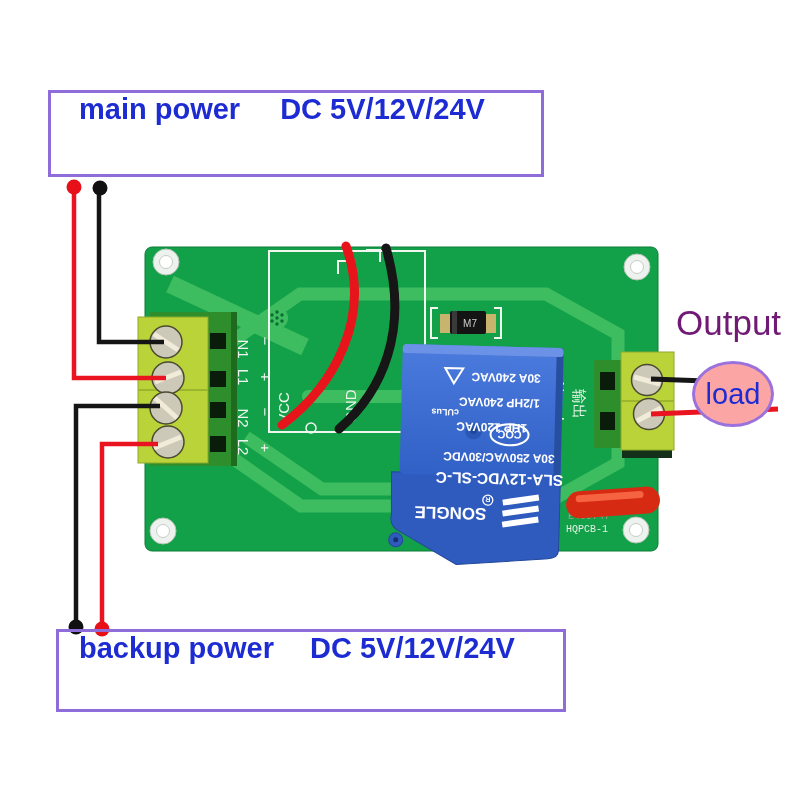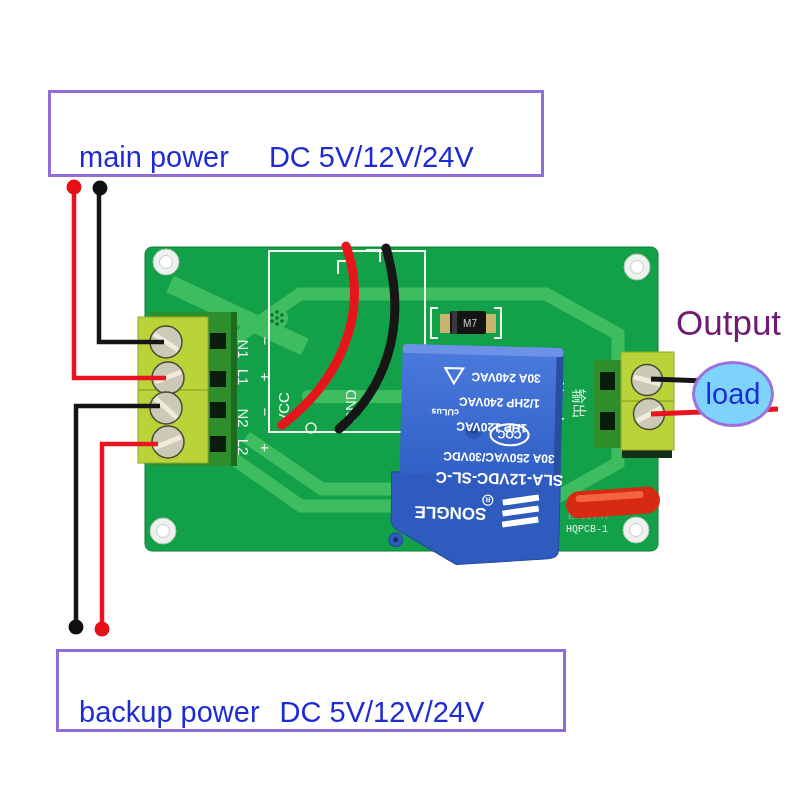--- a/index.html
+++ b/index.html
@@ -1,26 +1,26 @@
 <!DOCTYPE html>
 <html><head>
 <meta charset="utf-8">
 <style>
   html,body{margin:0;padding:0;background:#ffffff;}
   #stage{position:relative;width:800px;height:800px;background:#ffffff;overflow:hidden;
          font-family:"Liberation Sans",sans-serif;}
   #pcb-svg{position:absolute;left:0;top:0;width:800px;height:800px;}
   .anno-box{position:absolute;border:3px solid #8e6ddb;background:transparent;
-            display:flex;align-items:flex-end;color:#1d2cd2;font-size:29px;}
+            display:flex;align-items:flex-start;color:#1d2cd2;font-size:29px;font-weight:bold;}
   .anno-box .lbl{white-space:pre;}
   #main-box{left:48px;top:90px;width:462px;height:81px;padding-left:28px;gap:40px;}
-  #backup-box{left:56px;top:629px;width:484px;height:77px;padding-left:20px;gap:20px;margin-top:20px;}
+  #backup-box{left:56px;top:629px;width:484px;height:77px;padding-left:20px;gap:36px;}
   #output-label{position:absolute;left:676px;top:303px;color:#701a75;font-size:35px;}
   #load-badge{position:absolute;left:692px;top:361px;width:76px;height:60px;
-              border:3px solid #9b72dd;border-radius:50%;background:#7dd3fc;
+              border:3px solid #9b72dd;border-radius:50%;background:#fca5a5;
               display:flex;align-items:center;justify-content:center;
               color:#1d2cd2;font-size:29px;}
   .silk{fill:#eef4ee;font-family:"Liberation Sans",sans-serif;}
   .relaytxt{fill:#ffffff;font-family:"Liberation Sans",sans-serif;font-weight:bold;}
   text{user-select:none;}
 </style>
 </head>
 <body>
 
 <div id="stage">

